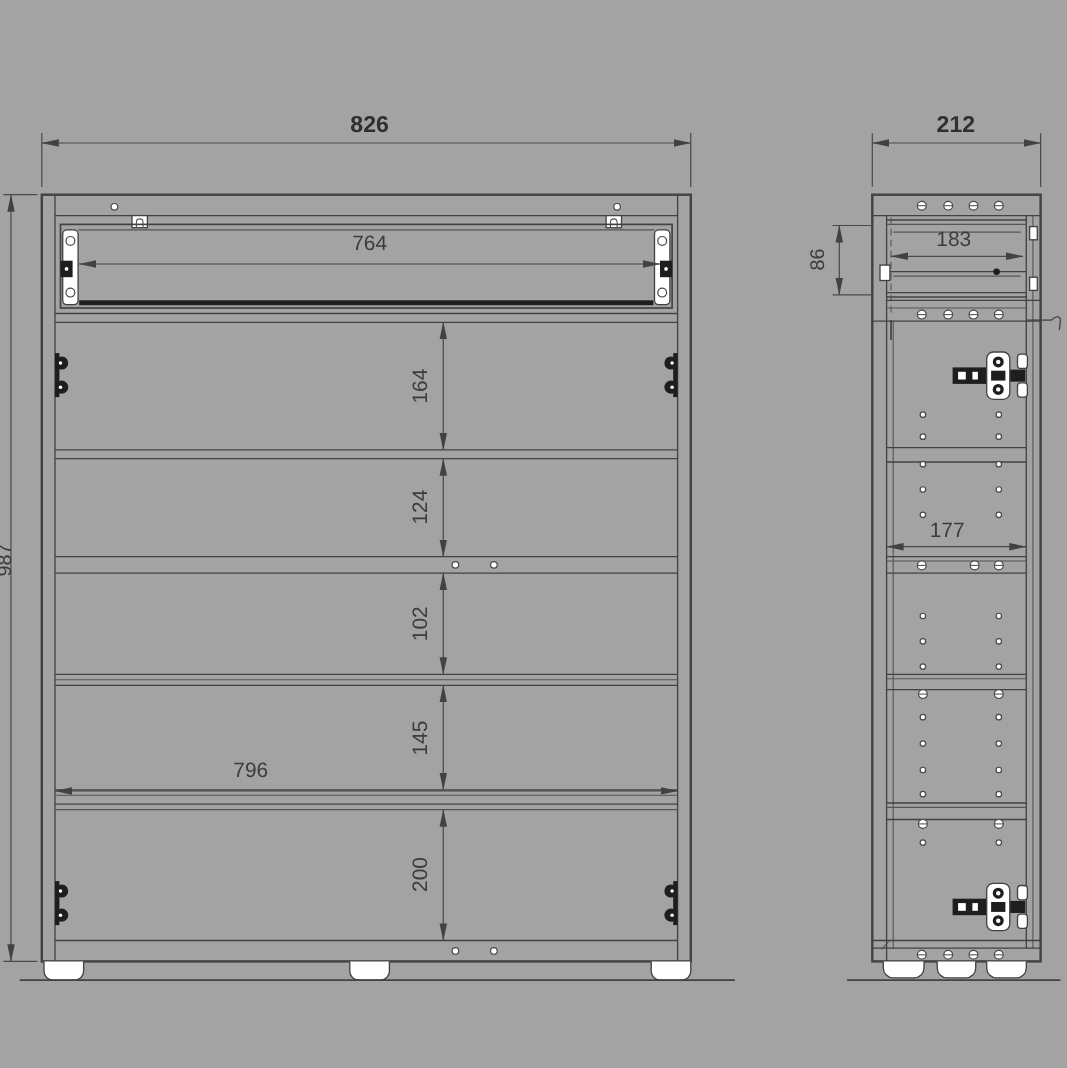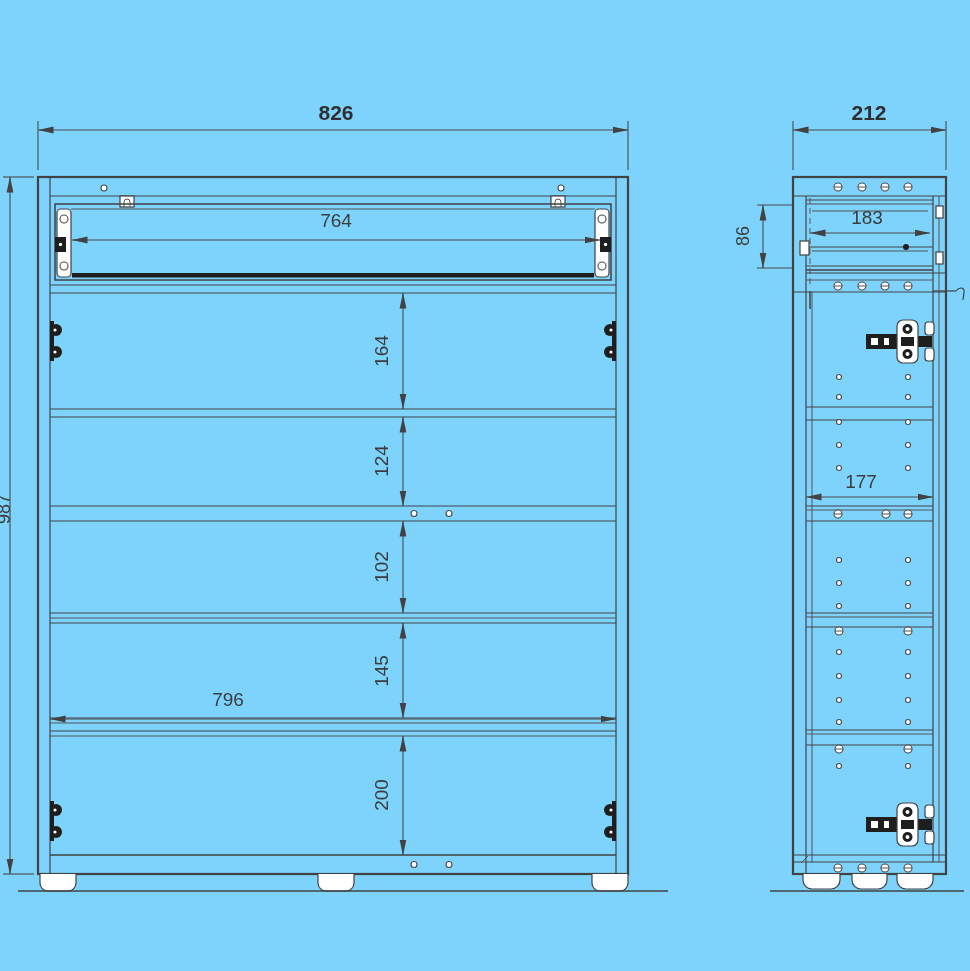--- a/index.html
+++ b/index.html
@@ -1,17 +1,17 @@
 <!DOCTYPE html>
 <html><head>
 <meta charset="utf-8">
 <style>
   html,body{margin:0;padding:0;background:#ffffff;}
   .canvas{
-    position:relative;width:970px;height:971px;background:#7dd3fc;overflow:hidden;
+    position:relative;width:970px;height:971px;background:#a3a3a3;overflow:hidden;
     font-family:"Liberation Sans", sans-serif;
   }
   svg{display:block;}
   .ln{stroke:#424242;fill:none;stroke-width:1.2;}
   .thick{stroke-width:2.2;}
   .med{stroke-width:1.5;}
   .thin{stroke-width:1;stroke:#555555;}
   .dim{stroke:#4a4a4a;stroke-width:1.1;fill:none;}
   .dash{stroke-dasharray:6 4;}
   .blk{fill:#1e1e1e;stroke:none;}

